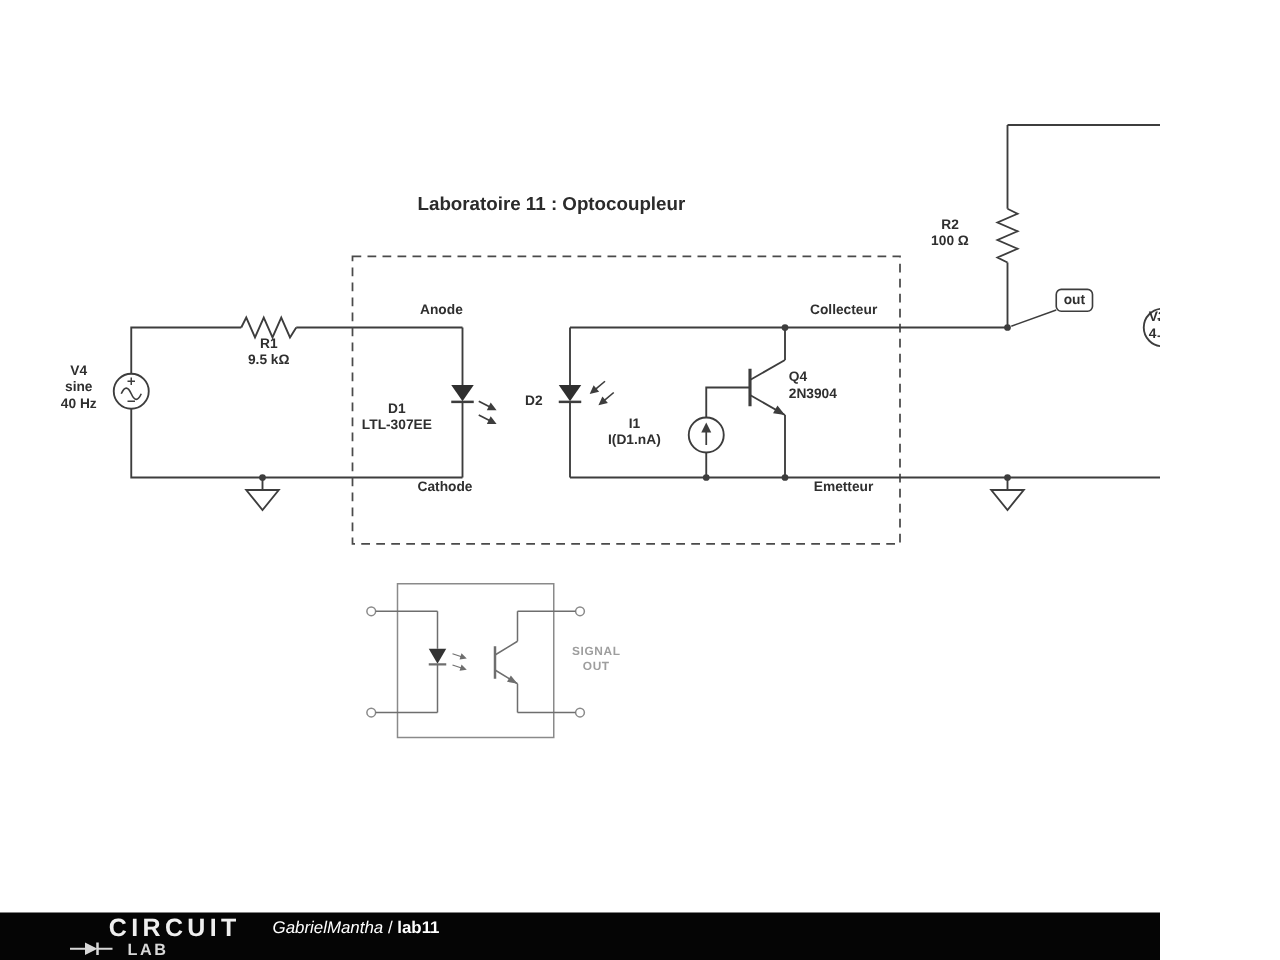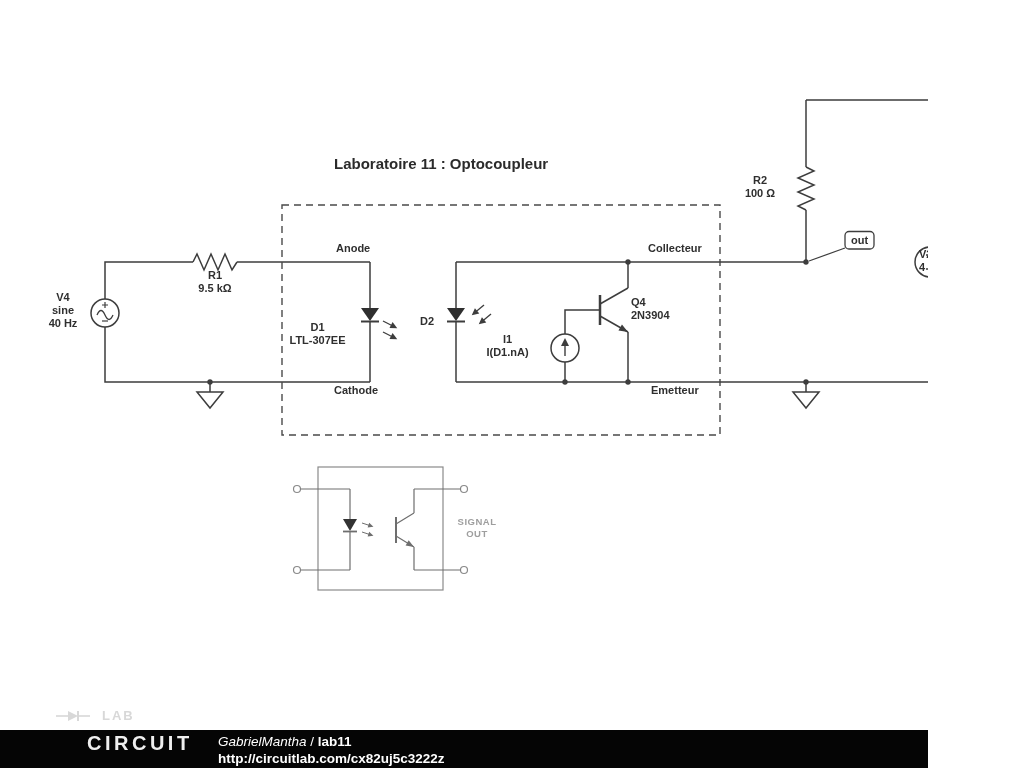--- a/index.html
+++ b/index.html
@@ -6,21 +6,21 @@
   #page{position:relative;width:912px;height:768px;background:#ffffff;overflow:hidden;
         font-family:Liberation Sans, sans-serif;padding-left:16px;}
   svg{position:absolute;left:0;top:0;}
   .lbl{position:absolute;font-weight:bold;font-size:11px;line-height:13px;color:#2f2f2f;white-space:nowrap;}
   .ra{text-align:center;}
   .ca{text-align:center;}
   .title{font-size:15px;color:#2b2b2b;}
   .grey{color:#9e9e9e;font-size:9.5px;letter-spacing:.5px;line-height:12px;}
   #footer{position:absolute;left:0;top:730px;width:1024px;height:38px;background:#050505;}
   .logo1{position:absolute;left:55px;top:733px;color:#efefef;font-size:20px;font-weight:bold;letter-spacing:3.5px;line-height:20px;margin-left:32px;}
-  .logo2{position:absolute;left:56px;top:709px;color:#d8d8d8;font-size:13px;font-weight:bold;letter-spacing:2px;line-height:13px;display:flex;align-items:flex-start;}
+  .logo2{position:absolute;left:56px;top:752px;color:#d8d8d8;font-size:13px;font-weight:bold;letter-spacing:2px;line-height:13px;display:flex;align-items:center;}
   .meta1{position:absolute;left:218px;top:734px;color:#ffffff;font-size:13.5px;line-height:16px;}
   .meta1 .author{font-style:italic;}
   .meta1 .proj{font-weight:bold;}
   .meta2{position:absolute;left:218px;top:751px;color:#ffffff;font-size:13.5px;font-weight:bold;line-height:16px;}
 </style>
 </head>
 <body>
 
 <div id="page">
 
@@ -236,15 +236,14 @@
       <polygon points="12,2 12,12 22,7" fill="#d8d8d8"></polygon>
       <path d="M22,2 V12" stroke="#d8d8d8" stroke-width="2"></path>
       <path d="M22,7 H34" stroke="#d8d8d8" stroke-width="1.6"></path>
     </svg>
     <span>LAB</span>
   </div>
 
   <div class="meta1">
     <span class="author">GabrielMantha</span><span> / </span><span class="proj">lab11</span>
   </div>
-  <div class="meta2">http://circuitlab.com/cx82uj5c3222z</div>
 
 </div>
 
 </body></html>

